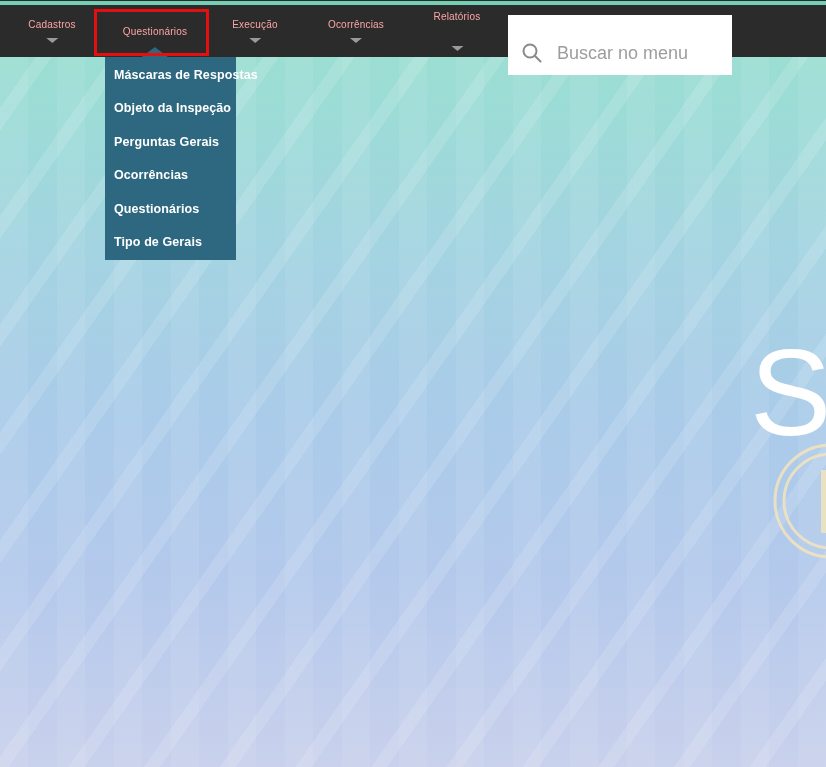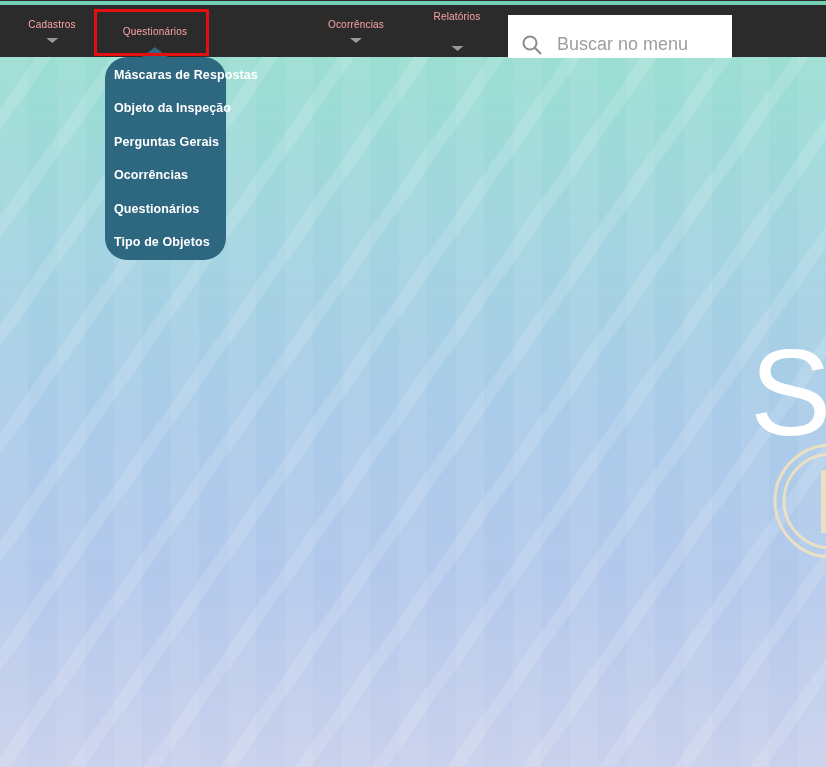--- a/index.html
+++ b/index.html
@@ -109,21 +109,21 @@
     z-index: 10;
     pointer-events: none;
   }
 
   
   .search-box {
     position: absolute;
     left: 508px;
     top: 10px;
     width: 224px;
-    height: 43px;
+    height: 60px;
     background: #ffffff;
     display: flex;
     align-items: center;
     padding: 16px 10px 0 13px;
     box-sizing: border-box;
   }
   .search-box svg { flex: 0 0 auto; }
   .search-input {
     border: none;
     outline: none;
@@ -134,25 +134,24 @@
     margin-left: 12px;
     width: 170px;
   }
   .search-input::placeholder { color: #9d9d9d; opacity: 1; }
 
   
   .dropdown {
     position: absolute;
     left: 105px;
     top: 57px;
-    width: 121px;
+    width: 131px;
     background: #2d6880;
     z-index: 7;
     padding: 1px 0;
-    border-radius: 22px;
   }
   .dropdown-item {
     height: 33.5px;
     display: flex;
     align-items: center;
     padding-left: 9px;
     color: #ffffff;
     font-size: 12.5px;
     font-weight: 700;
     letter-spacing: 0.1px;
@@ -199,20 +198,24 @@
     <div class="nav-item nav-cadastros">
       <span class="nav-label">Cadastros</span>
       <span class="chevron-down"></span>
     </div>
 
     <div class="nav-item nav-questionarios">
       <span class="nav-label">Questionários</span>
       <span class="chevron-up-open"></span>
     </div>
 
+    <div class="nav-item nav-execucao">
+      <span class="nav-label">Execução</span>
+      <span class="chevron-down"></span>
+    </div>
 
     <div class="nav-item nav-importacao">
       <span class="nav-label">Ocorrências</span>
       <span class="chevron-down"></span>
     </div>
 
     <div class="nav-item nav-relatorios">
       <span class="nav-label">Relatórios</span>
       <span class="chevron-down"></span>
     </div>
@@ -227,15 +230,15 @@
   </div>
 
   <div class="annotation-box"></div>
 
   <div class="dropdown">
     <div class="dropdown-item">Máscaras de Respostas</div>
     <div class="dropdown-item">Objeto da Inspeção</div>
     <div class="dropdown-item">Perguntas Gerais</div>
     <div class="dropdown-item">Ocorrências</div>
     <div class="dropdown-item">Questionários</div>
-    <div class="dropdown-item">Tipo de Objetos</div>
+    <div class="dropdown-item">Tipo de Gerais</div>
   </div>
 </div>
 
 </body></html>

